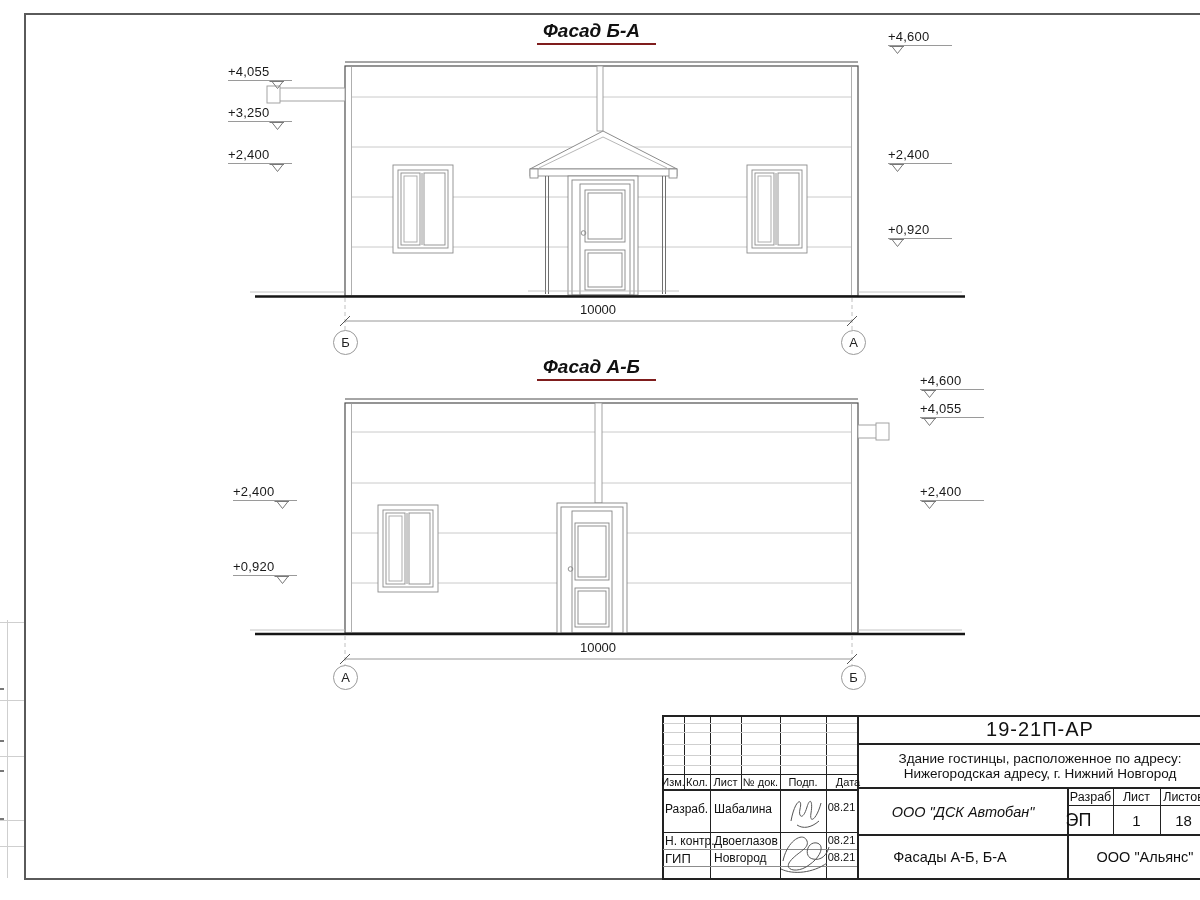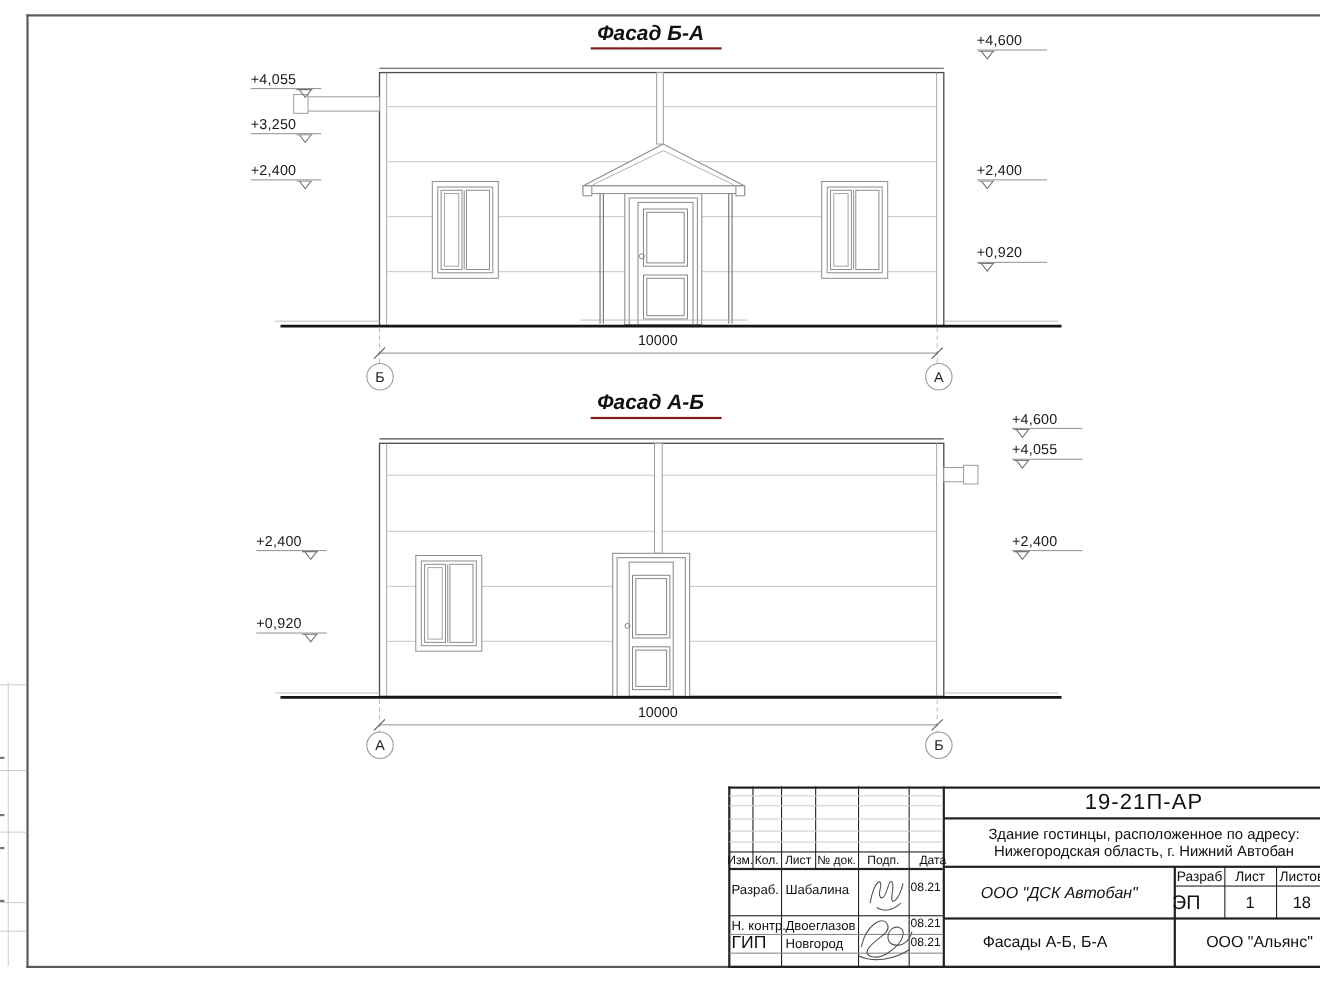--- a/index.html
+++ b/index.html
@@ -315,35 +315,35 @@
   <div class="tb-txt" style="left:826px;top:775px;width:44px;height:14px;font-size:11px">Дата</div>
 
   <div class="tb-txt left-al" style="left:665px;top:802px;width:44px;height:14px;font-size:12px">Разраб.</div>
   <div class="tb-txt left-al" style="left:714px;top:802px;width:64px;height:14px;font-size:12px">Шабалина</div>
   <div class="tb-txt" style="left:826px;top:800px;width:31px;height:14px;font-size:11px">08.21</div>
 
   <div class="tb-txt left-al" style="left:665px;top:834px;width:72px;height:14px;font-size:12px">Н. контр.</div>
   <div class="tb-txt left-al" style="left:714px;top:834px;width:70px;height:14px;font-size:12px">Двоеглазов</div>
   <div class="tb-txt" style="left:826px;top:833px;width:31px;height:14px;font-size:11px">08.21</div>
 
-  <div class="tb-txt left-al" style="left:665px;top:851px;width:44px;height:14px;font-size:16px">ГИП</div>
+  <div class="tb-txt left-al" style="left:665px;top:851px;width:44px;height:14px;font-size:13px">ГИП</div>
   <div class="tb-txt left-al" style="left:714px;top:851px;width:64px;height:14px;font-size:12px">Новгород</div>
   <div class="tb-txt" style="left:826px;top:850px;width:31px;height:14px;font-size:11px">08.21</div>
 
   <svg class="abs" style="left:783px;top:791px" width="44" height="40" viewBox="0 0 44 40">
     <path d="M8 30 C 12 8, 20 6, 17 18 C 15 26, 20 30, 24 16 C 27 6, 30 10, 28 22 C 26 34, 34 28, 38 12 M14 34 C 20 38, 28 37, 36 30" fill="none" stroke="#555" stroke-width="1"></path>
   </svg>
   <svg class="abs" style="left:777px;top:827px" width="56" height="50" viewBox="0 0 56 50">
     <path d="M6 34 C 10 14, 26 4, 30 14 C 33 22, 18 26, 12 36 C 8 44, 22 46, 32 38 C 44 30, 48 18, 40 16 C 30 14, 26 30, 36 32 C 44 34, 50 28, 52 20 M4 42 C 16 48, 36 46, 50 36" fill="none" stroke="#555" stroke-width="1"></path>
   </svg>
 
   <div class="tb-txt" style="left:858px;top:716px;width:364px;height:26px;font-size:20px;letter-spacing:1px">19-21П-АР</div>
   <div class="abs" style="left:862px;top:745px;width:356px;height:42px;display:flex;flex-direction:column;align-items:center;justify-content:center;font-size:13.5px;color:#111">
     <div>Здание гостинцы, расположенное по адресу:</div>
-    <div>Нижегородская область, г. Нижний Автобан</div>
+    <div>Нижегородская адресу, г. Нижний Новгород</div>
   </div>
   <div class="tb-txt it" style="left:858px;top:789px;width:210px;height:45px;font-size:14.5px">ООО "ДСК Автобан"</div>
   <div class="tb-txt" style="left:1068px;top:789px;width:45px;height:16px;font-size:12.5px">Разраб</div>
   <div class="tb-txt" style="left:1113px;top:789px;width:47px;height:16px;font-size:12.5px">Лист</div>
   <div class="tb-txt" style="left:1160px;top:789px;width:47px;height:16px;font-size:12.5px">Листов</div>
   <div class="tb-txt" style="left:1056px;top:806px;width:45px;height:28px;font-size:18px">ЭП</div>
   <div class="tb-txt" style="left:1113px;top:806px;width:47px;height:28px;font-size:15px">1</div>
   <div class="tb-txt" style="left:1160px;top:806px;width:47px;height:28px;font-size:15px">18</div>
   <div class="tb-txt" style="left:858px;top:836px;width:184px;height:42px;font-size:14.5px">Фасады А-Б, Б-А</div>
   <div class="tb-txt" style="left:1068px;top:836px;width:154px;height:42px;font-size:14.5px">ООО "Альянс"</div>

